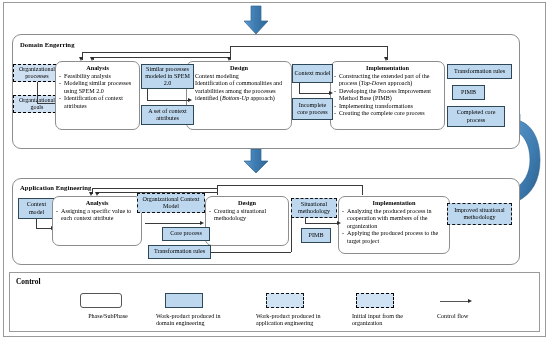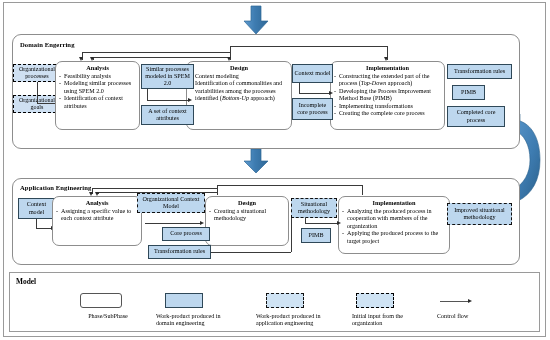--- a/index.html
+++ b/index.html
@@ -233,21 +233,21 @@
   </div>
   <div class="ln lnv" style="left:305px;top:218px;height:5px;"></div>
   <div class="ln lnh" style="left:305px;top:223px;width:32px;"></div>
   <div class="arw arw-r" style="left:337px;top:220.5px;"></div>
 
   <div class="wp dashed" style="left:447px;top:203px;width:65px;height:22px;">
     <span>Improved situational methodology</span>
   </div>
 
   <div class="legend-box" style="left:9px;top:272px;width:531px;height:60px;"></div>
-  <div class="legend-title" style="left:16px;top:277px;">Model</div>
+  <div class="legend-title" style="left:16px;top:277px;">Control</div>
 
   <div class="lg-swatch sw-plain" style="left:80px;top:293px;width:42px;height:15px;"></div>
   <div class="lg-label" style="left:78px;top:313px;width:60px;text-align:center;">Phase/SubPhase</div>
 
   <div class="lg-swatch sw-solid" style="left:165px;top:293px;width:38px;height:15px;"></div>
   <div class="lg-label" style="left:156px;top:313px;width:78px;">Work-product produced in domain engineering</div>
 
   <div class="lg-swatch sw-dash" style="left:266px;top:293px;width:38px;height:15px;"></div>
   <div class="lg-label" style="left:256px;top:313px;width:82px;">Work-product produced in application engineering</div>
 

